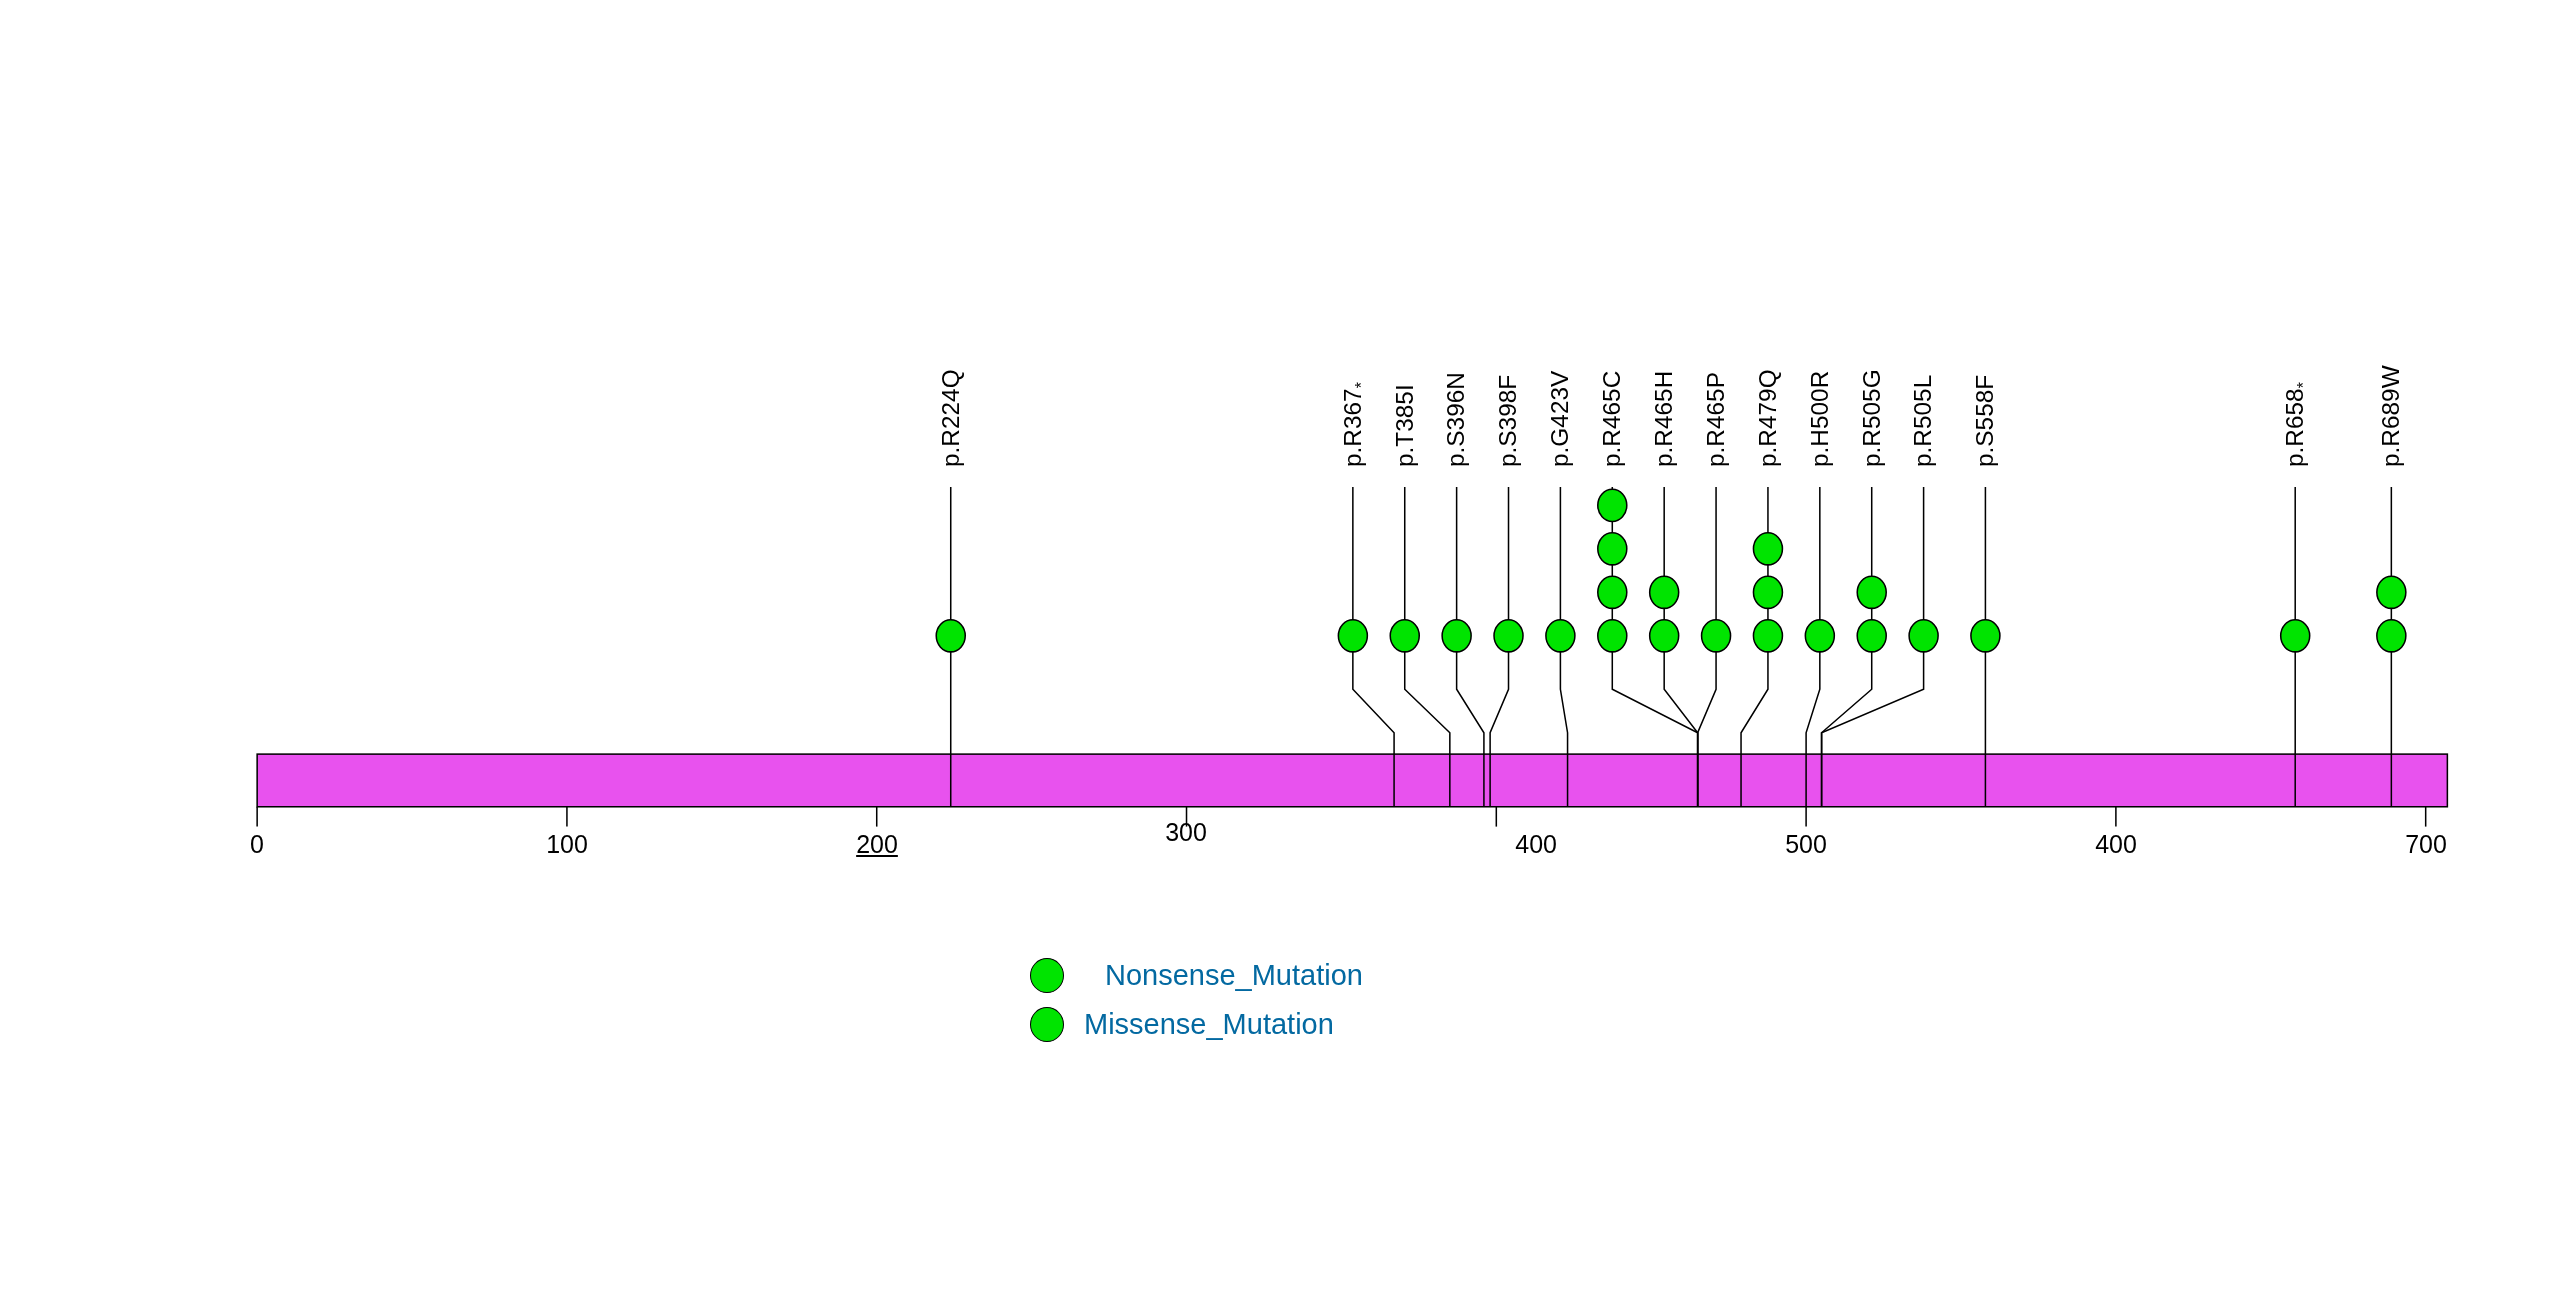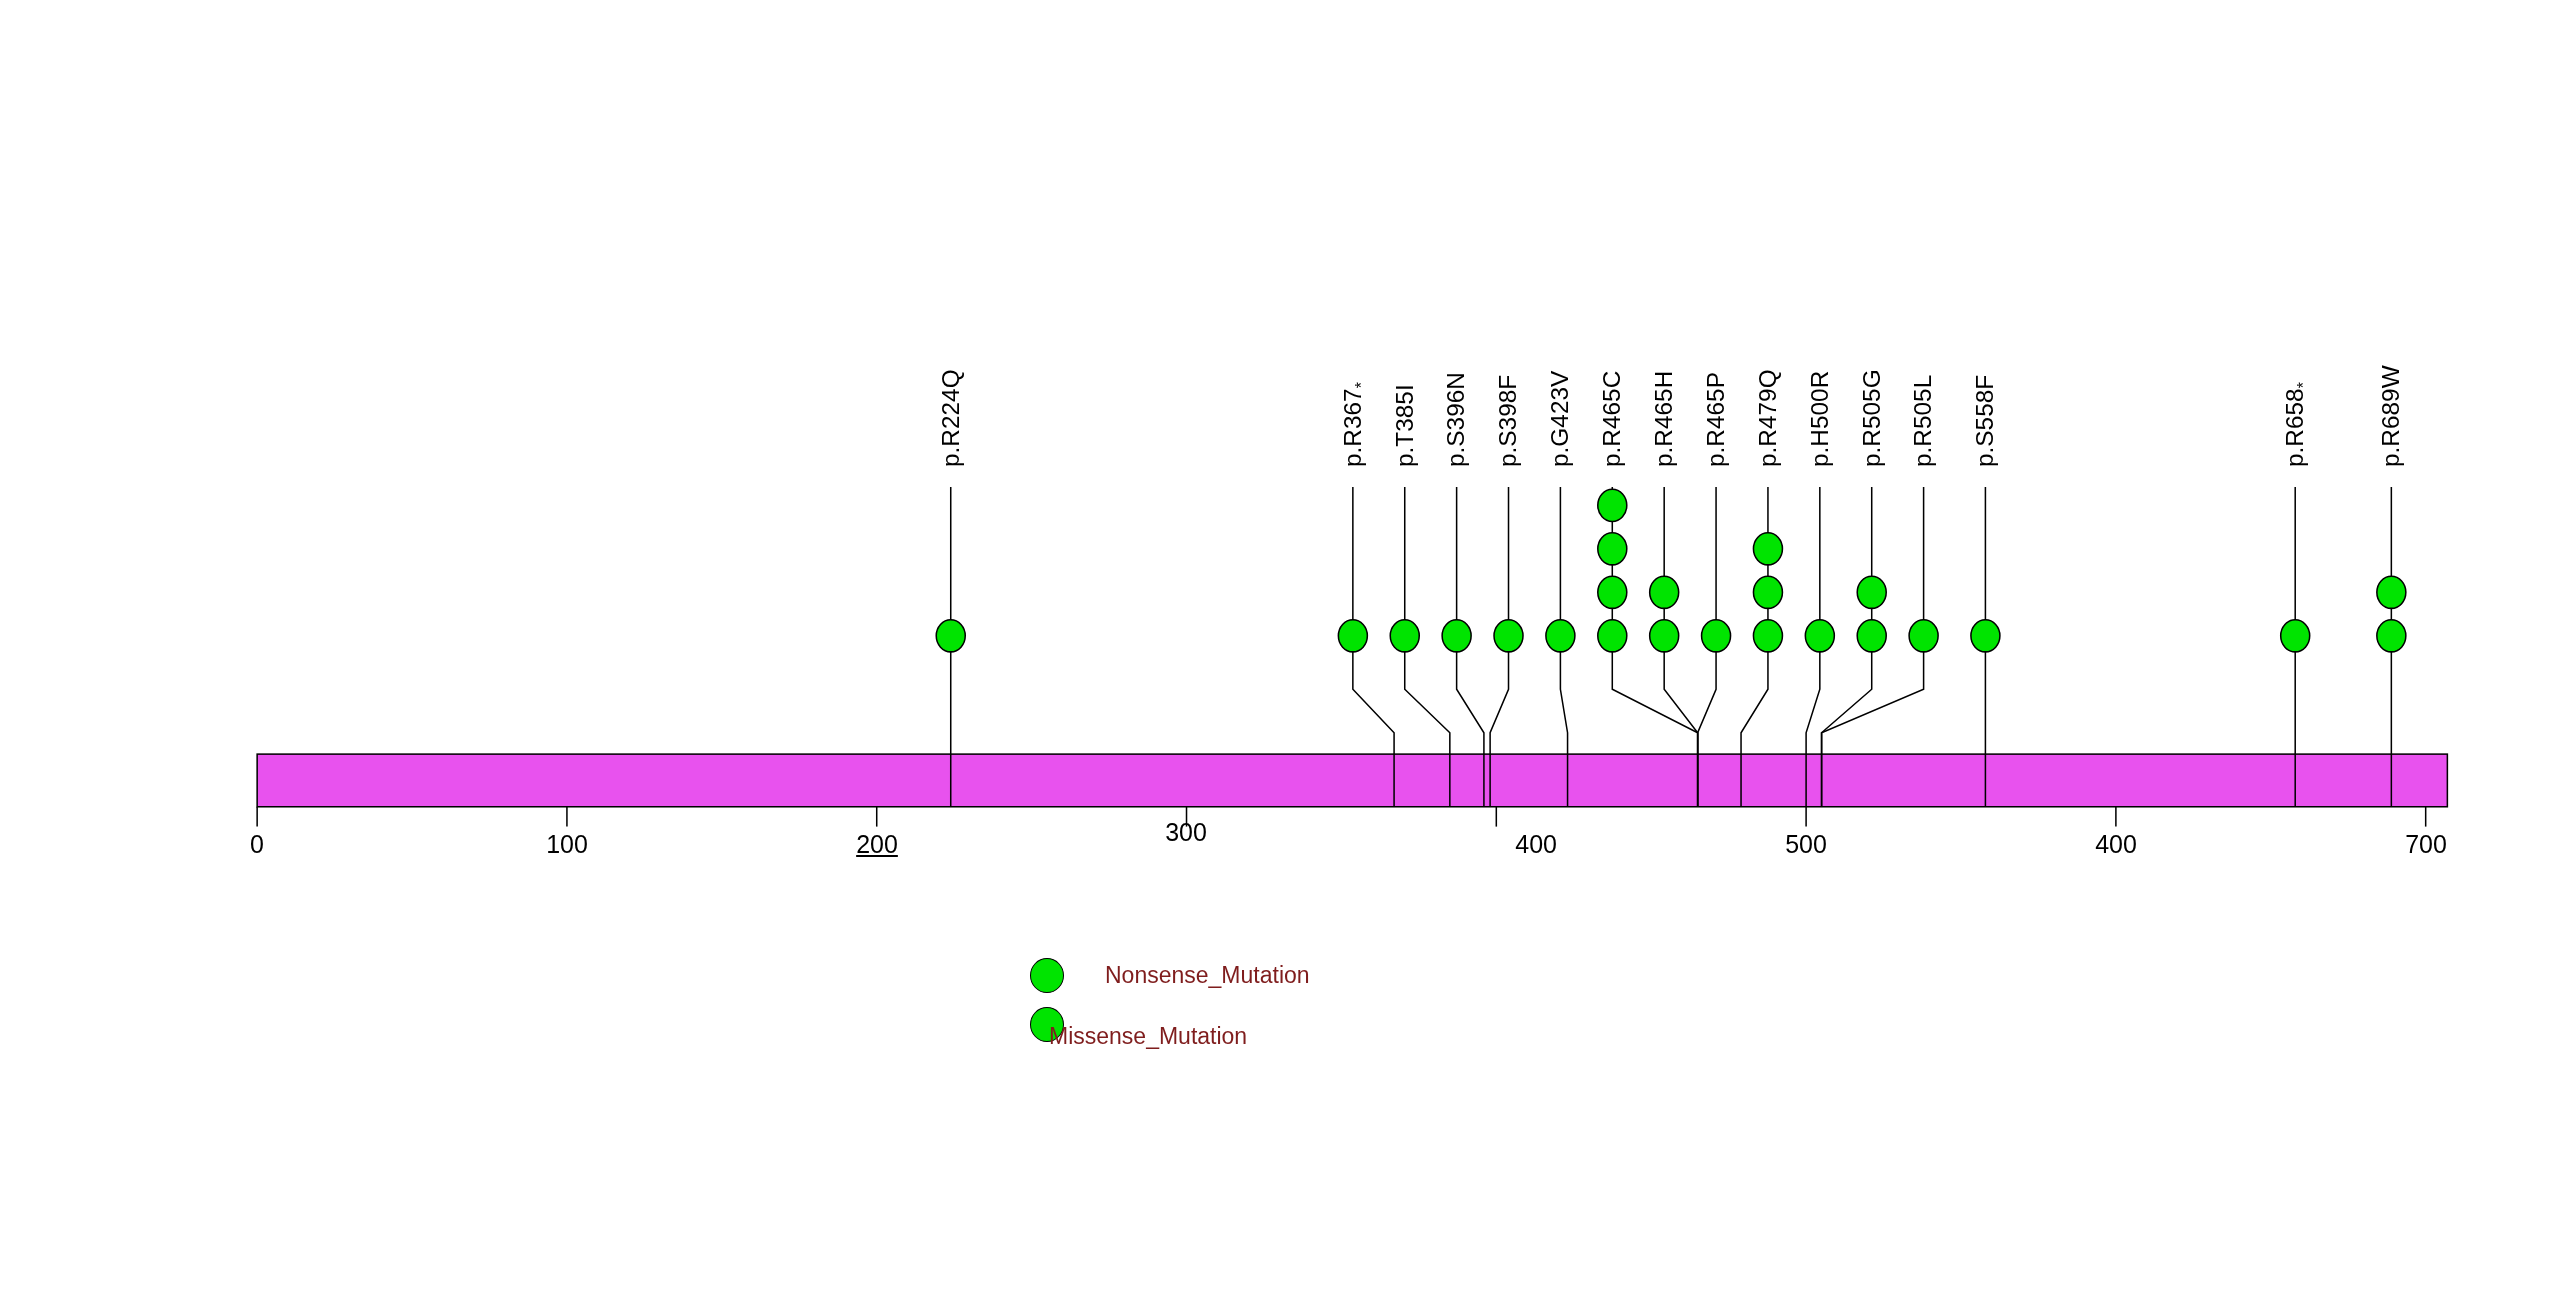--- a/index.html
+++ b/index.html
@@ -30,23 +30,23 @@
   }
   .legend-dot{
     position:absolute;
     width:34px;height:35px;
     border-radius:50%;
     border:1.5px solid #000;
     box-sizing:border-box;
   }
   .legend-label{
     position:absolute;
-    font-size:23px;
+    font-size:29px;
     line-height:35px;
-    color:#7f1d1d;
+    color:#0369a1;
     white-space:nowrap;
   }
 </style>
 </head>
 <body>
 
 <div id="canvas">
 
   <svg id="plot-svg" width="2576" height="1290" viewBox="0 0 3376 1690">
     <g id="bar-group">
@@ -134,17 +134,17 @@
       <div class="axis-label" style="left: 1435px; top: 830px; text-align: right;">400</div>
       <div class="axis-label" style="left: 1745px; top: 830px;">500</div>
       <div class="axis-label" style="left: 2055px; top: 830px;">400</div>
       <div class="axis-label" style="left: 2365px; top: 830px;">700</div>
     </div>
 
   <div id="legend">
     <span class="legend-dot" id="legend-dot-0" style="left: 1030px; top: 958px; background: rgb(0, 228, 0);"></span>
     <span class="legend-label" style="left:1105px;top:958px;">Nonsense_Mutation</span>
     <span class="legend-dot" id="legend-dot-1" style="left: 1030px; top: 1007px; background: rgb(0, 228, 0);"></span>
-    <span class="legend-label" style="left:1049px;top:1007px;margin-top:12px;">Missense_Mutation</span>
+    <span class="legend-label" style="left:1084px;top:1007px;">Missense_Mutation</span>
   </div>
 
 </div>
 
 
 </body></html>

